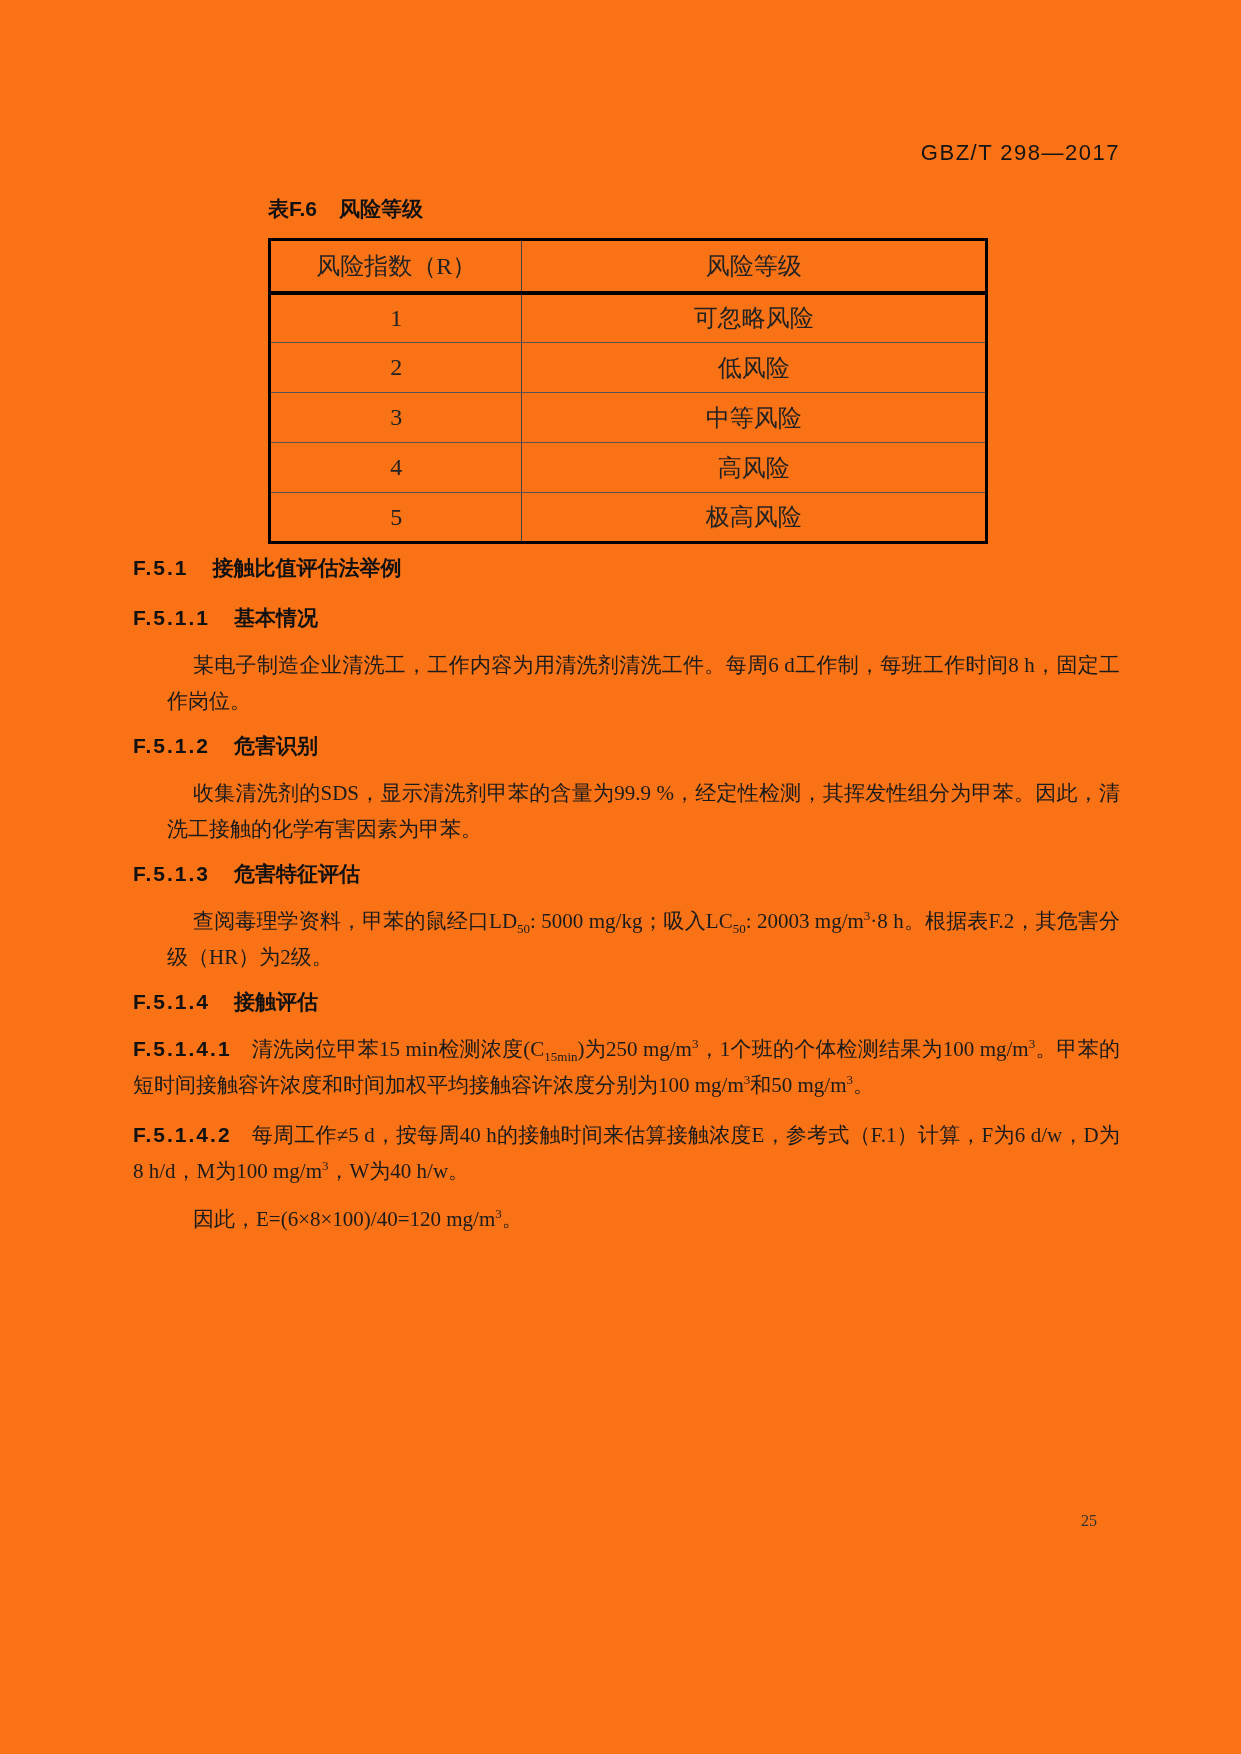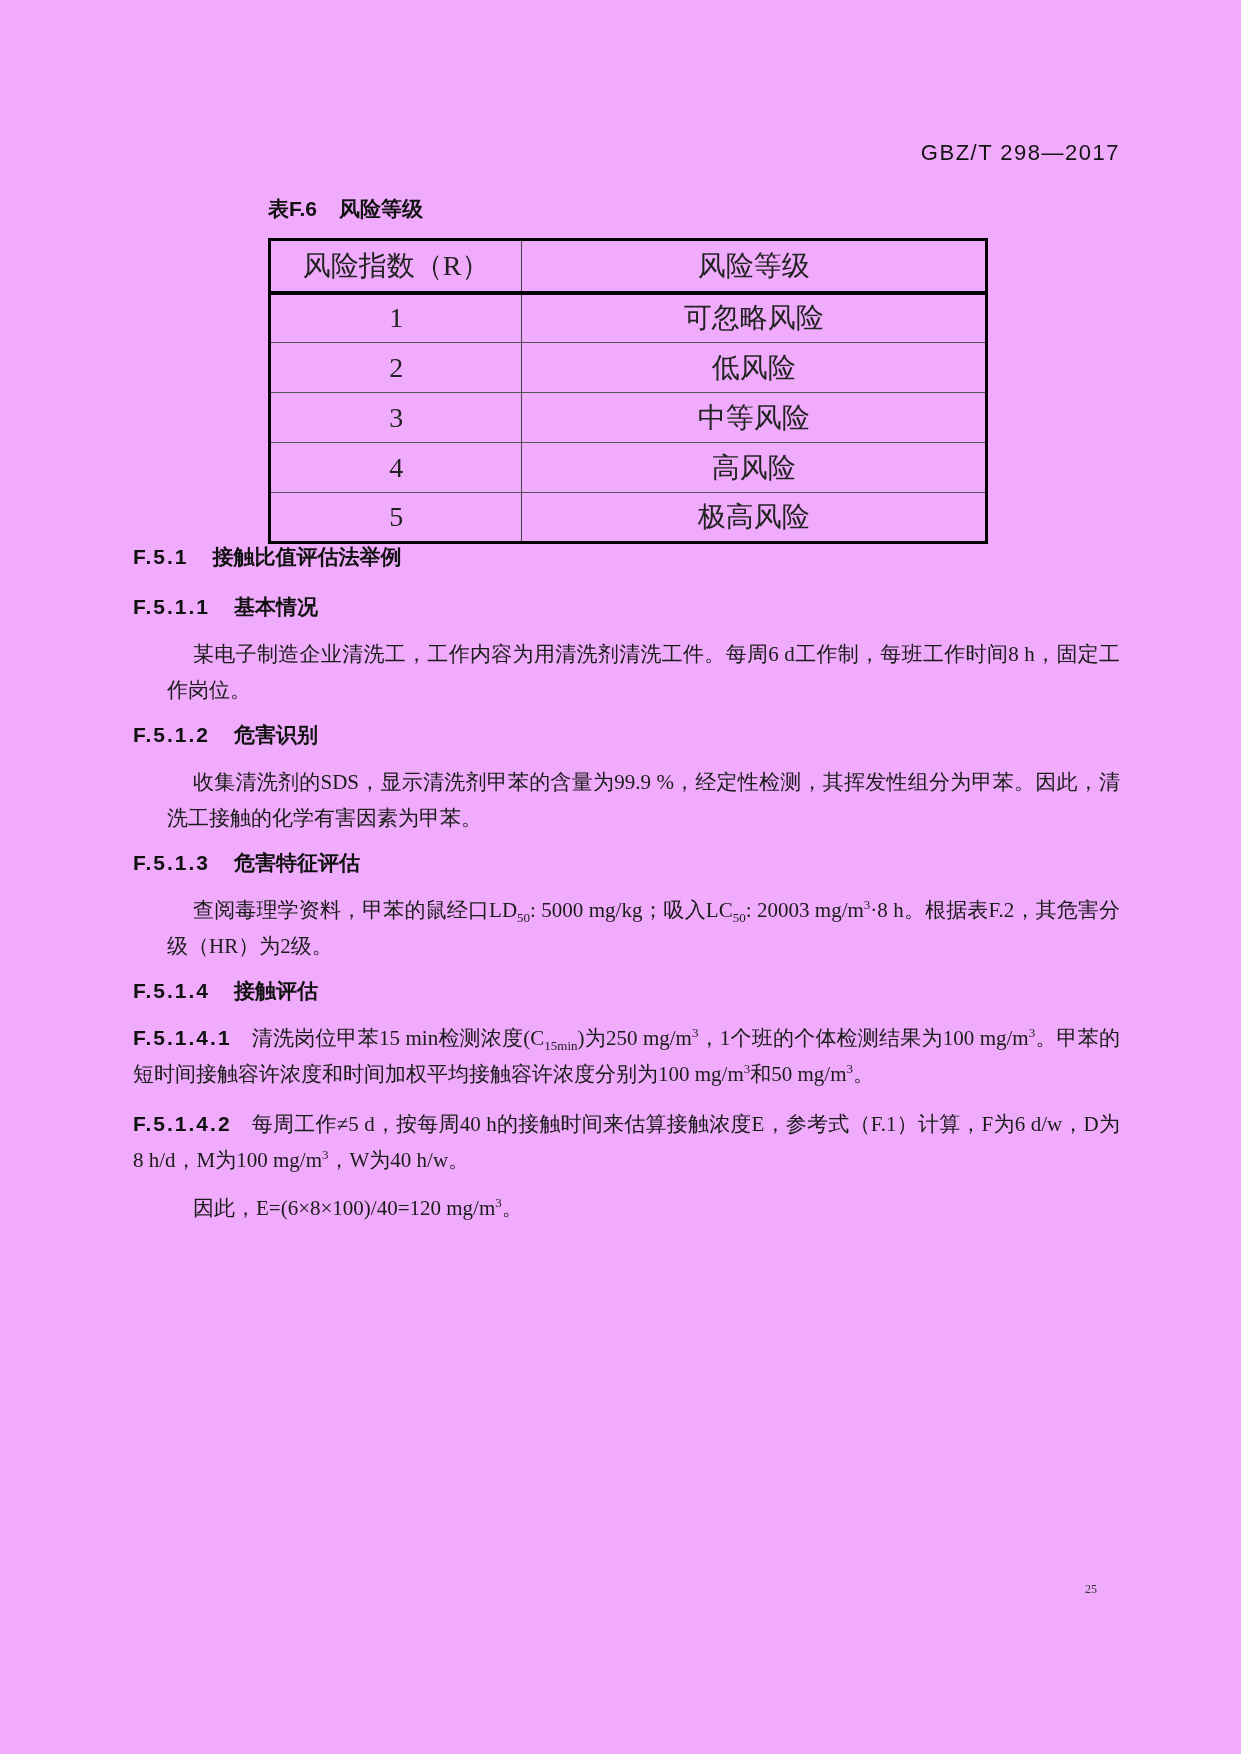--- a/index.html
+++ b/index.html
@@ -2,21 +2,21 @@
 <html><head>
 <meta charset="utf-8">
 <style>
   * { box-sizing: border-box; }
   html, body { margin: 0; padding: 0; background: #ffffff; }
   .page {
     position: relative;
     width: 1241px;
     height: 1754px;
     margin: 0 auto;
-    background: #f0abfc;
+    background: #f97316;
     color: #1b1b1b;
     font-family: "Liberation Serif", serif;
     overflow: hidden;
     padding: 140px 121px 0 133px;
   }
 
   
   .doc-header {
     text-align: right;
     font-family: "Liberation Sans", sans-serif;
@@ -41,23 +41,23 @@
     font-size: 21px;
     line-height: 26px;
     color: #111;
   }
   .tt-label { margin-right: 22px; }
 
   
   .risk-table {
     border-collapse: collapse;
     table-layout: fixed;
-    margin: 16px 0 0 135px;
+    margin: 16px 0 11px 135px;
     width: 720px;
-    font-size: 28px;
+    font-size: 24px;
     color: #222;
   }
   .risk-table, .risk-table tr, .risk-table th, .risk-table td { border-color: #1a1a1a; }
   .risk-table { border: 3px solid #000; }
   .risk-table th, .risk-table td {
     border-left: 1px solid #444;
     border-right: 1px solid #444;
     border-top: 1px solid #555;
     border-bottom: 1px solid #555;
     text-align: center;
@@ -102,23 +102,23 @@
     margin-right: 20px;
     color: #111;
   }
   .para.p-4142 { margin-top: 14px; }
   .para.p-conc { margin-top: 12px; }
   sup, sub { font-size: 0.62em; line-height: 0; }
 
   
   .page-num {
     position: absolute;
-    top: 1582px;
+    top: 1512px;
     right: 144px;
-    font-size: 12px;
+    font-size: 16px;
     color: #333;
   }
 </style>
 </head>
 <body>
 
 <div class="page">
 
   <div class="doc-header">GBZ/T 298—2017</div>
 

